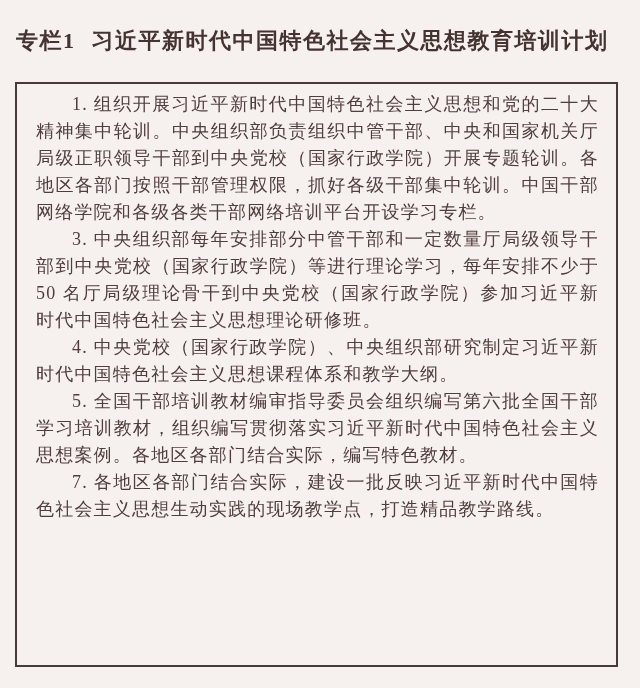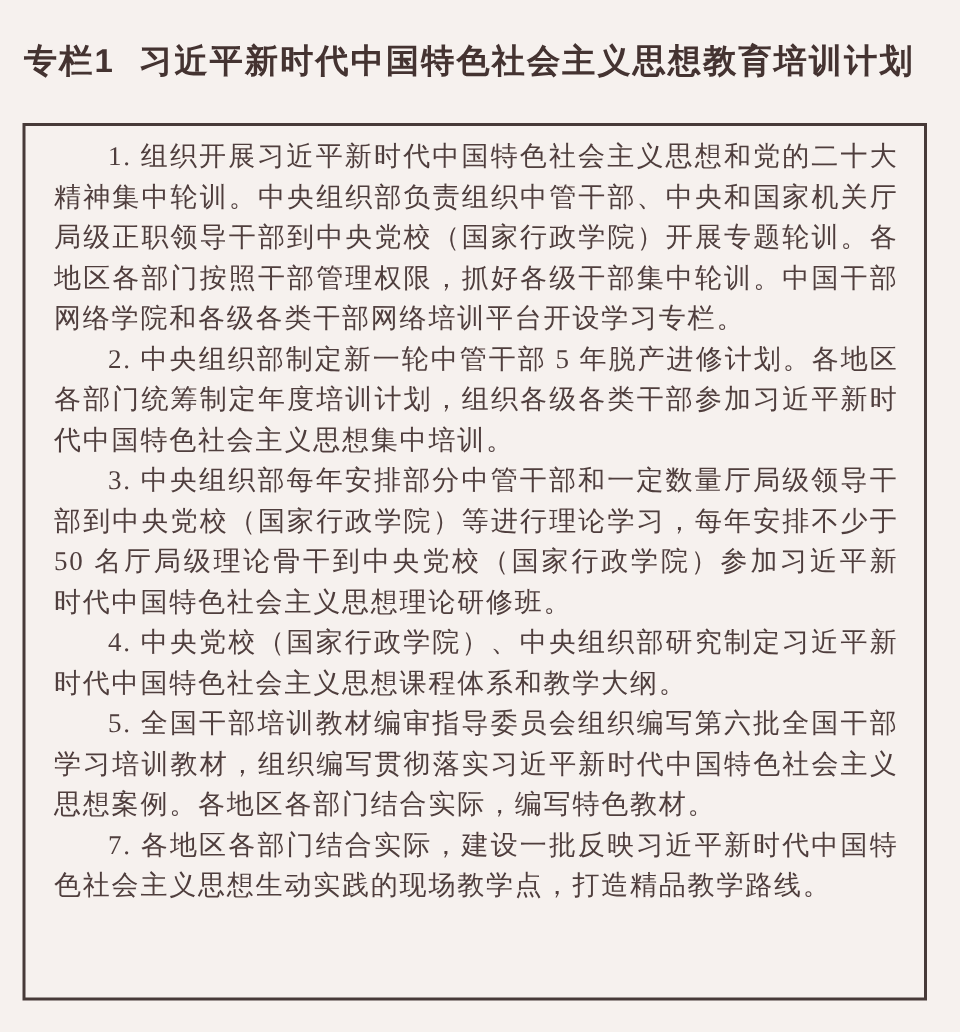--- a/index.html
+++ b/index.html
@@ -16,21 +16,21 @@
     position: relative;
     width: 640px;
     height: 688px;
     font-family: "Liberation Serif", serif;
   }
   .doc-title {
     position: absolute;
     left: 16px;
     top: 26px;
     width: 610px;
-    font-family: Liberation Sans, sans-serif;
+    font-family: Liberation Serif, serif;
     font-weight: bold;
     font-size: 22px;
     line-height: 30px;
     color: #443331;
     letter-spacing: 1.5px;
     white-space: nowrap;
   }
   .doc-title .title-prefix {
     margin-right: 16px;
   }
@@ -61,20 +61,19 @@
 <body>
 
 <div class="page">
 
   <div class="doc-title">
     <span class="title-prefix">专栏1</span><span>习近平新时代中国特色社会主义思想教育培训计划</span>
   </div>
 
   <div class="column-box">
     <p>1. 组织开展习近平新时代中国特色社会主义思想和党的二十大精神集中轮训。中央组织部负责组织中管干部、中央和国家机关厅局级正职领导干部到中央党校（国家行政学院）开展专题轮训。各地区各部门按照干部管理权限，抓好各级干部集中轮训。中国干部网络学院和各级各类干部网络培训平台开设学习专栏。</p>
-    <p>2. 中央组织部制定新一轮中管干部 5 年脱产进修计划。各地区各部门统筹制定年度培训计划，组织各级各类干部参加习近平新时代中国特色社会主义思想集中培训。</p>
     <p>3. 中央组织部每年安排部分中管干部和一定数量厅局级领导干部到中央党校（国家行政学院）等进行理论学习，每年安排不少于 50 名厅局级理论骨干到中央党校（国家行政学院）参加习近平新时代中国特色社会主义思想理论研修班。</p>
     <p>4. 中央党校（国家行政学院）、中央组织部研究制定习近平新时代中国特色社会主义思想课程体系和教学大纲。</p>
     <p>5. 全国干部培训教材编审指导委员会组织编写第六批全国干部学习培训教材，组织编写贯彻落实习近平新时代中国特色社会主义思想案例。各地区各部门结合实际，编写特色教材。</p>
     <p>7. 各地区各部门结合实际，建设一批反映习近平新时代中国特色社会主义思想生动实践的现场教学点，打造精品教学路线。</p>
   </div>
 
 </div>
 
 </body></html>

